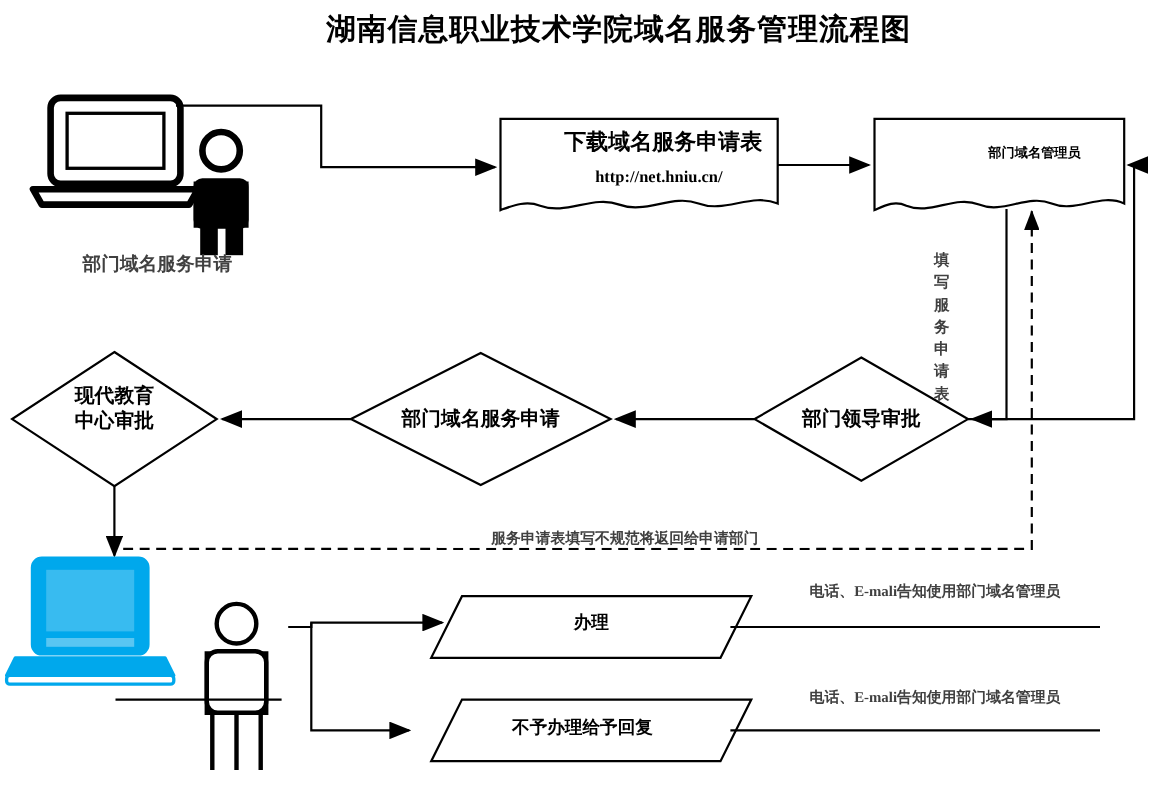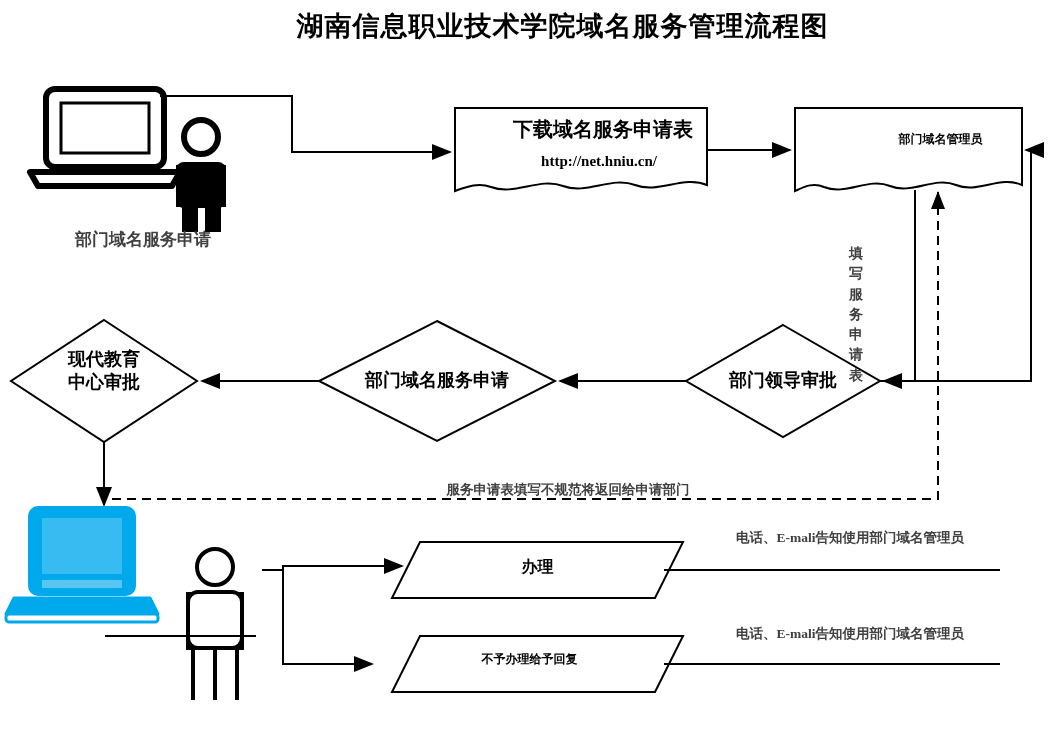--- a/index.html
+++ b/index.html
@@ -52,21 +52,21 @@
     font-weight: bold;
     color: #404040;
     text-align: center;
     line-height: 1.15;
   }
   .doc-title { font-size: 20px; }
   .doc-url { font-size: 15px; font-family: "Liberation Serif", serif; }
   .box-label { font-size: 12px; margin-left: 32px; }
   .dia-label { font-size: 18px; }
   .par-label { font-size: 16px; }
-  .par-label-sm { font-size: 12px; }
+  .par-label-sm { font-size: 16px; }
   .small-label { font-size: 13.5px; }
   .caption { font-size: 17px; }
   .vtext { font-size: 14px; line-height: 1.45; }
 </style>
 </head>
 <body>
 
 <div id="canvas">
 
   <div class="title">湖南信息职业技术学院域名服务管理流程图</div>
@@ -191,21 +191,21 @@
   </svg>
 
   <div class="lbl caption" style="left:38px; top:230px; width:210px;">部门域名服务申请</div>
 
   <div class="node-text doc-title" style="left:455px; top:117px; width:296px;">下载域名服务申请表</div>
 
   <div class="node-text doc-url" style="left:455px; top:152px; width:288px;">http://net.hniu.cn/</div>
 
   <div class="node-text box-label" style="left:795px; top:132px; width:227px;">部门域名管理员</div>
 
-  <div class="lbl vtext" style="left:843px; top:244px; width:26px; white-space:pre-line;text-align:center;">填写
+  <div class="lbl vtext" style="left:843px; top:228px; width:26px; white-space:pre-line;text-align:center;">填写
 服务
 申请
 表</div>
 
   <div class="node-text dia-label" style="left:698px; top:369px; width:170px;">部门领导审批</div>
 
   <div class="node-text dia-label" style="left:340px; top:369px; width:194px;">部门域名服务申请</div>
 
   <div class="node-text dia-label" style="left:24px; top:348px; width:160px; white-space:pre-line;">现代教育
 中心审批</div>

